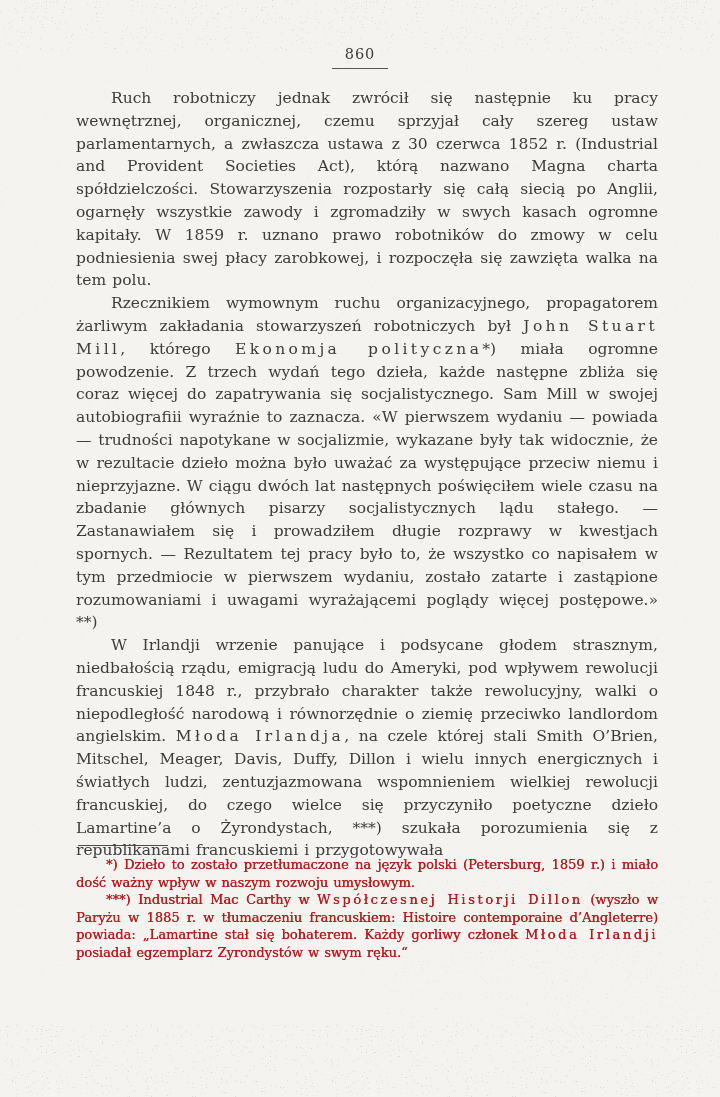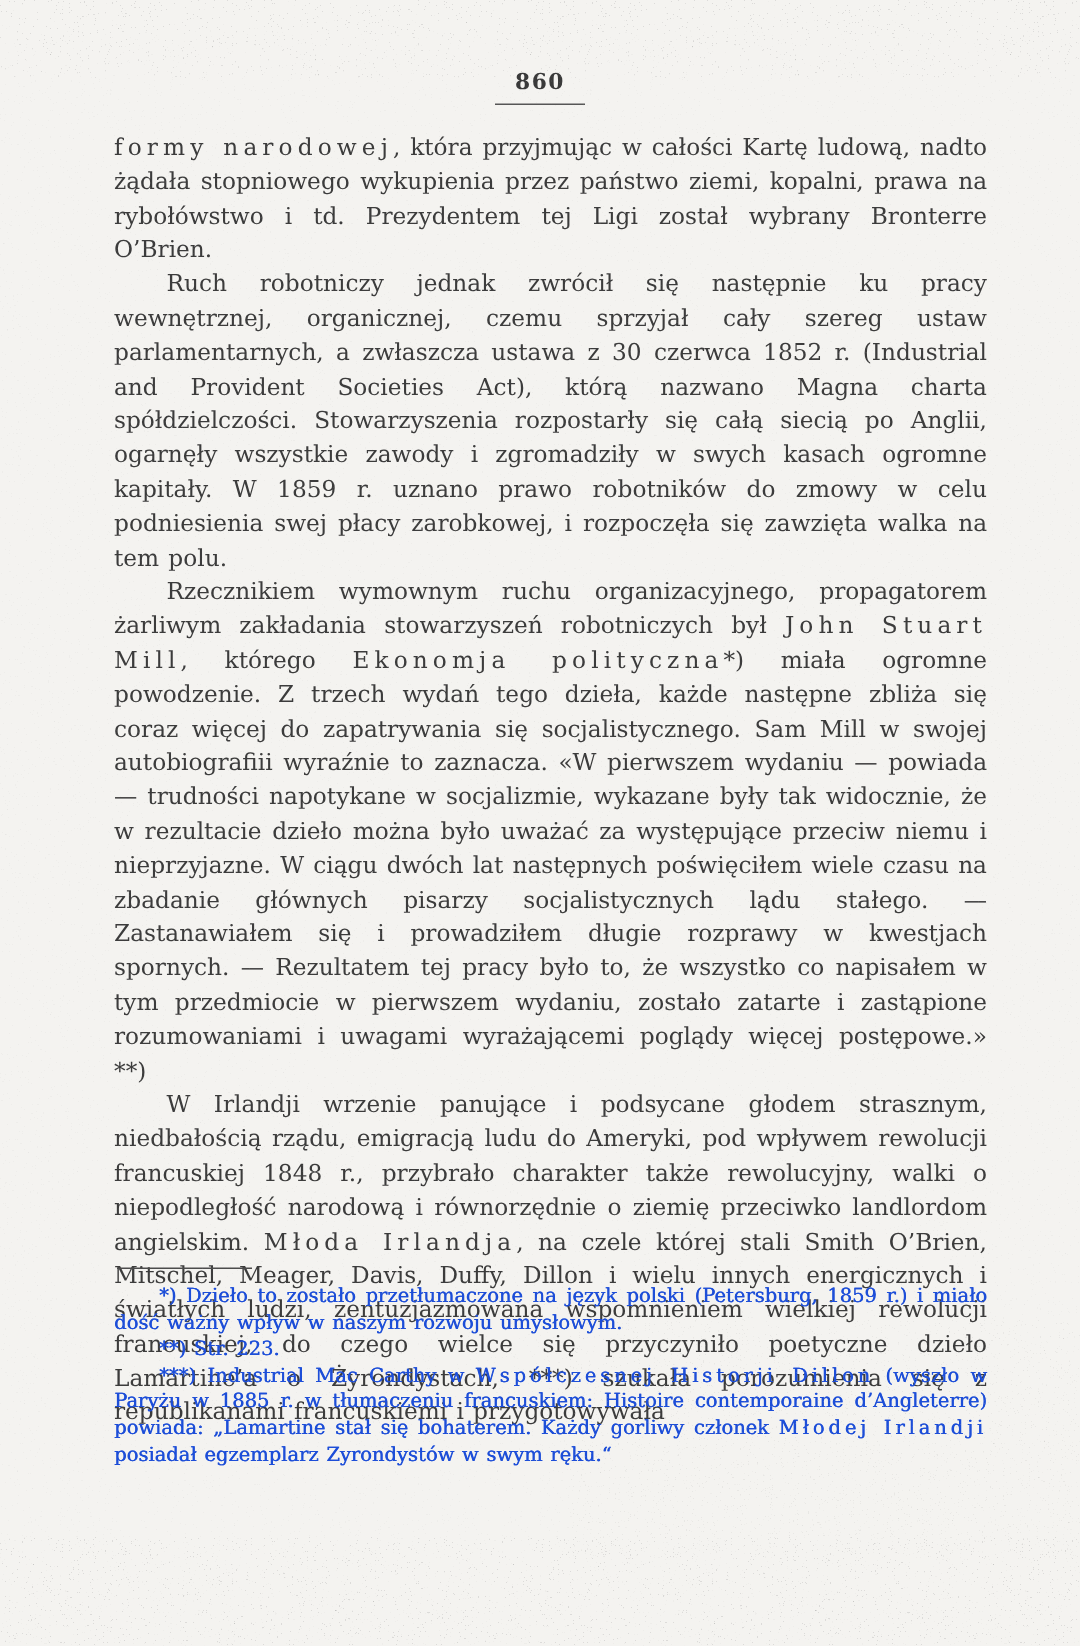--- a/index.html
+++ b/index.html
@@ -15,21 +15,21 @@
   
   .noise-svg { position: absolute; top: 0; left: 0; pointer-events: none; }
 
   
   .pagenum-wrap {
     position: absolute; top: 44px; left: 0; width: 720px;
     text-align: center;
   }
   .page-num {
     display: inline-block;
-    font-size: 14.5px; font-weight: bold; color: #3a3a3a;
+    font-size: 14.5px; font-weight: normal; color: #3a3a3a;
     letter-spacing: 1px;
     padding: 0 13px 6px 13px;
     border-bottom: 1.4px solid #565656;
     text-align: right;
   }
 
   
   .text-main {
     position: absolute; top: 87px; left: 76px; width: 582px;
     font-size: 15.5px; line-height: 22.8px;
@@ -44,50 +44,48 @@
   
   .fn-rule {
     position: absolute; top: 845px; left: 78px; width: 90px; height: 0;
     border-top: 1.6px solid #4c4c4c;
   }
 
   
   .footnotes {
     position: absolute; top: 856px; left: 76px; width: 582px;
     font-size: 13px; line-height: 17.6px;
-    color: #1d4ed8;
+    color: #b91c1c;
     text-align: justify;
     text-shadow: 0.3px 0 0 currentColor; 
     word-spacing: 1px;
   }
   .footnotes p { margin: 0; text-indent: 30px; }
   .footnotes .spaced { letter-spacing: 2.6px; }
 </style>
 </head>
 <body style="background: rgb(244, 243, 240);">
 
 <div class="scan-page">
 
   <div class="pagenum-wrap">
     <span class="page-num">860</span>
   </div>
 
   <div class="text-main" style="color: rgb(60, 60, 60);">
-    <p><span class="spaced">formy narodowej</span><span>, która przyjmując w całości Kartę ludową, nadto żądała stopniowego wykupienia przez państwo ziemi, kopalni, prawa na rybołówstwo i td. Prezydentem tej Ligi został wybrany Bronterre O’Brien.</span></p>
     <p class="indent"><span>Ruch robotniczy jednak zwrócił się następnie ku pracy wewnętrznej, organicznej, czemu sprzyjał cały szereg ustaw parlamentarnych, a zwłaszcza ustawa z 30 czerwca 1852 r. (Industrial and Provident Societies Act), którą nazwano Magna charta spółdzielczości. Stowarzyszenia rozpostarły się całą siecią po Anglii, ogarnęły wszystkie zawody i zgromadziły w swych kasach ogromne kapitały. W 1859 r. uznano prawo robotników do zmowy w celu podniesienia swej płacy zarobkowej, i rozpoczęła się zawzięta walka na tem polu.</span></p>
     <p class="indent"><span>Rzecznikiem wymownym ruchu organizacyjnego, propagatorem żarliwym zakładania stowarzyszeń robotniczych był </span><span class="spaced">John Stuart Mill</span><span>, którego </span><span class="spaced">Ekonomja polityczna</span><span>*) miała ogromne powodzenie. Z trzech wydań tego dzieła, każde następne zbliża się coraz więcej do zapatrywania się socjalistycznego. Sam Mill w swojej autobiografiii wyraźnie to zaznacza. «W pierwszem wydaniu — powiada — trudności napotykane w socjalizmie, wykazane były tak widocznie, że w rezultacie dzieło można było uważać za występujące przeciw niemu i nieprzyjazne. W ciągu dwóch lat następnych poświęciłem wiele czasu na zbadanie głównych pisarzy socjalistycznych lądu stałego. — Zastanawiałem się i prowadziłem długie rozprawy w kwestjach spornych. — Rezultatem tej pracy było to, że wszystko co napisałem w tym przedmiocie w pierwszem wydaniu, zostało zatarte i zastąpione rozumowaniami i uwagami wyrażającemi poglądy więcej postępowe.» **)</span></p>
     <p class="indent"><span>W Irlandji wrzenie panujące i podsycane głodem strasznym, niedbałością rządu, emigracją ludu do Ameryki, pod wpływem rewolucji francuskiej 1848 r., przybrało charakter także rewolucyjny, walki o niepodległość narodową i równorzędnie o ziemię przeciwko landlordom angielskim. </span><span class="spaced">Młoda Irlandja</span><span>, na czele której stali Smith O’Brien, Mitschel, Meager, Davis, Duffy, Dillon i wielu innych energicznych i światłych ludzi, zentuzjazmowana wspomnieniem wielkiej rewolucji francuskiej, do czego wielce się przyczyniło poetyczne dzieło Lamartine’a o Żyrondystach, ***) szukała porozumienia się z republikanami francuskiemi i przygotowywała</span></p>
   </div>
 
   <div class="fn-rule"></div>
 
   <div class="footnotes">
     <p><span>*) Dzieło to zostało przetłumaczone na język polski (Petersburg, 1859 r.) i miało dość ważny wpływ w naszym rozwoju umysłowym.</span></p>
-    <p><span>**) Str. 223.</span></p>
-    <p><span>***) Industrial Mac Carthy w </span><span class="spaced">Współczesnej Historji Dillon</span><span> (wyszło w Paryżu w 1885 r. w tłumaczeniu francuskiem: Histoire contemporaine d’Angleterre) powiada: „Lamartine stał się bohaterem. Każdy gorliwy członek </span><span class="spaced">Młodej Irlandji</span><span> posiadał egzemplarz Zyrondystów w swym ręku.“</span></p>
+    <p><span>***) Industrial Mac Carthy w </span><span class="spaced">Współczesnej Historji Dillon</span><span> (wyszło w Paryżu w 1885 r. w tłumaczeniu francuskiem: Histoire contemporaine d’Angleterre) powiada: „Lamartine stał się bohaterem. Każdy gorliwy członek </span><span class="spaced">Młoda Irlandji</span><span> posiadał egzemplarz Zyrondystów w swym ręku.“</span></p>
   </div>
 
   <svg class="noise-svg" width="720" height="1097" aria-hidden="true">
     <defs>
       <filter id="grain" x="0%" y="0%" width="100%" height="100%">
         <feTurbulence type="fractalNoise" baseFrequency="0.8" numOctaves="2" seed="7" stitchTiles="stitch"></feTurbulence>
         <feColorMatrix type="matrix" values="0 0 0 0 0.47  0 0 0 0 0.47  0 0 0 0 0.46  0 0 0 1 0"></feColorMatrix>
         <feComponentTransfer>
           <feFuncA type="discrete" tableValues="0 0 0 0 0 0 0.45 0.85"></feFuncA>
         </feComponentTransfer>

